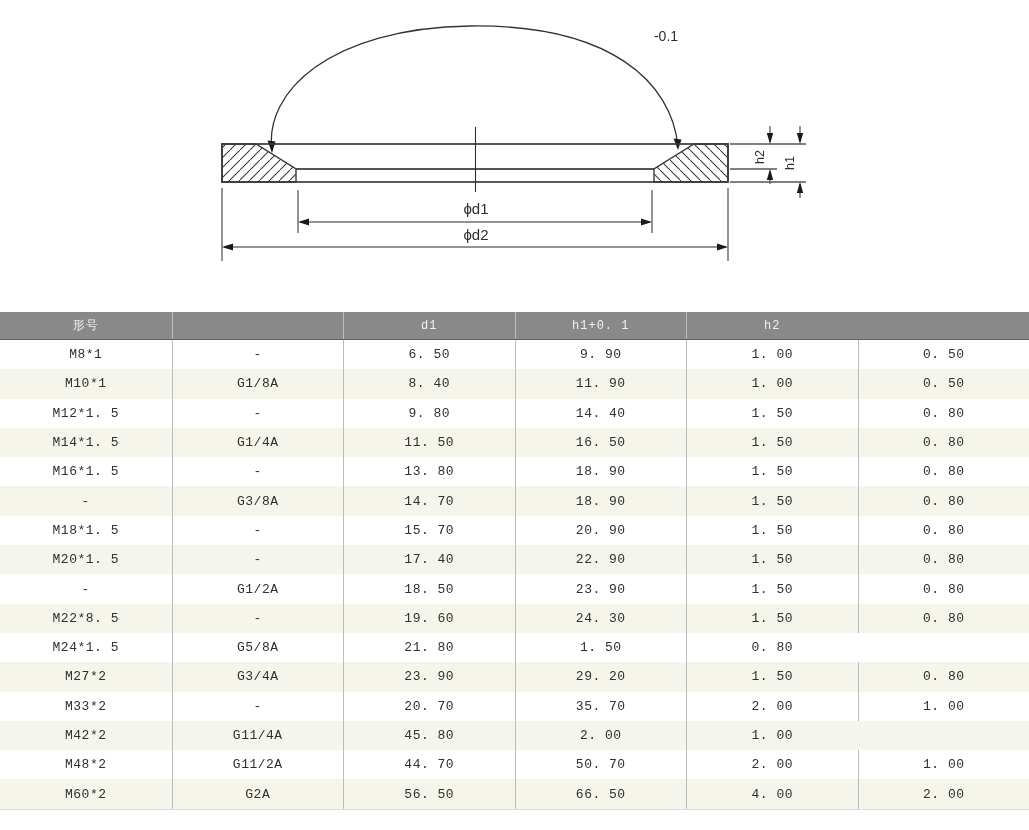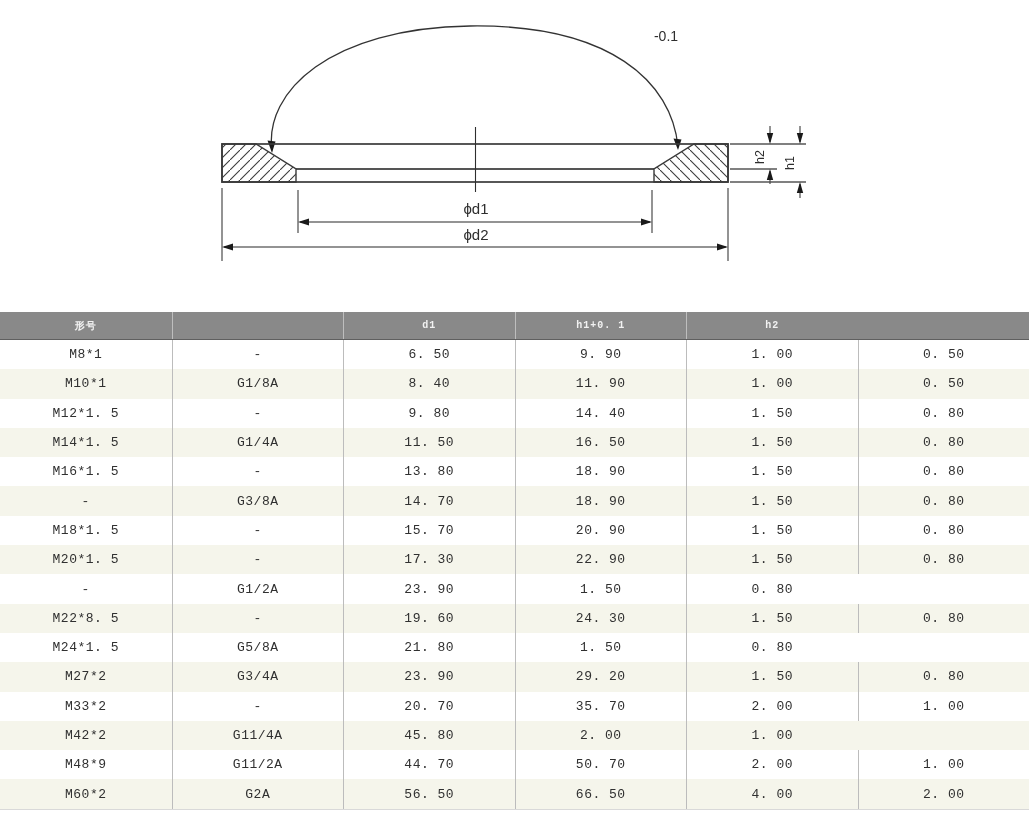--- a/index.html
+++ b/index.html
@@ -6,23 +6,23 @@
   #page{position:relative;width:1029px;height:830px;background:#fff;overflow:hidden;
         font-family:"Liberation Sans", sans-serif;}
   
   #drawing-wrap{width:826px;height:300px;}
   svg text{font-family:"Liberation Sans", sans-serif;fill:#2e2e2e;}
   
   #spec-table{margin-top:12px;width:1029px;}
   .thead{display:grid;grid-template-columns:repeat(6,1fr);height:27px;
          background:var(--header-bg,#898989);border-bottom:1px solid #5f5f5f;}
   .hcell{display:flex;align-items:center;justify-content:center;
-         color:var(--header-text,#f2f2f2);font-size:10px;letter-spacing:1px;
+         color:var(--header-text,#f2f2f2);font-size:12px;letter-spacing:1px;
          font-family:"Liberation Mono","DejaVu Sans Mono",monospace;
-         border-left:1px solid rgba(255,255,255,.45);font-weight:bold;}
+         border-left:1px solid rgba(255,255,255,.45);}
   .hcell:first-child{border-left:none;}
   .tbody{border-bottom:1px solid #d9d9d9;}
   .trow{display:grid;grid-template-columns:repeat(6,1fr);height:29.31px;background:#ffffff;}
   .trow.alt{background:var(--row-alt,#f5f5eb);}
   .tcell{display:flex;align-items:center;justify-content:center;
          font-size:13px;color:var(--cell-text,#303030);letter-spacing:.5px;
          font-family:"Liberation Mono","DejaVu Sans Mono",monospace;
          border-left:1px solid var(--divider,#bcbcbc);}
   .tcell:first-child{border-left:none;text-align:right;}
 </style>
@@ -174,28 +174,29 @@
           <div class="tcell">M18*1. 5</div>
           <div class="tcell">-</div>
           <div class="tcell">15. 70</div>
           <div class="tcell">20. 90</div>
           <div class="tcell">1. 50</div>
           <div class="tcell">0. 80</div>
         </div>
         <div class="trow alt">
           <div class="tcell">M20*1. 5</div>
           <div class="tcell">-</div>
-          <div class="tcell">17. 30</div>
+          <div class="tcell">17. 40</div>
           <div class="tcell">22. 90</div>
           <div class="tcell">1. 50</div>
           <div class="tcell">0. 80</div>
         </div>
         <div class="trow">
           <div class="tcell">-</div>
           <div class="tcell">G1/2A</div>
+          <div class="tcell">18. 50</div>
           <div class="tcell">23. 90</div>
           <div class="tcell">1. 50</div>
           <div class="tcell">0. 80</div>
         </div>
         <div class="trow alt">
           <div class="tcell">M22*8. 5</div>
           <div class="tcell">-</div>
           <div class="tcell">19. 60</div>
           <div class="tcell">24. 30</div>
           <div class="tcell">1. 50</div>
@@ -225,21 +226,21 @@
           <div class="tcell">1. 00</div>
         </div>
         <div class="trow alt">
           <div class="tcell">M42*2</div>
           <div class="tcell">G11/4A</div>
           <div class="tcell">45. 80</div>
           <div class="tcell">2. 00</div>
           <div class="tcell">1. 00</div>
         </div>
         <div class="trow">
-          <div class="tcell">M48*9</div>
+          <div class="tcell">M48*2</div>
           <div class="tcell">G11/2A</div>
           <div class="tcell">44. 70</div>
           <div class="tcell">50. 70</div>
           <div class="tcell">2. 00</div>
           <div class="tcell">1. 00</div>
         </div>
         <div class="trow alt">
           <div class="tcell">M60*2</div>
           <div class="tcell">G2A</div>
           <div class="tcell">56. 50</div>

